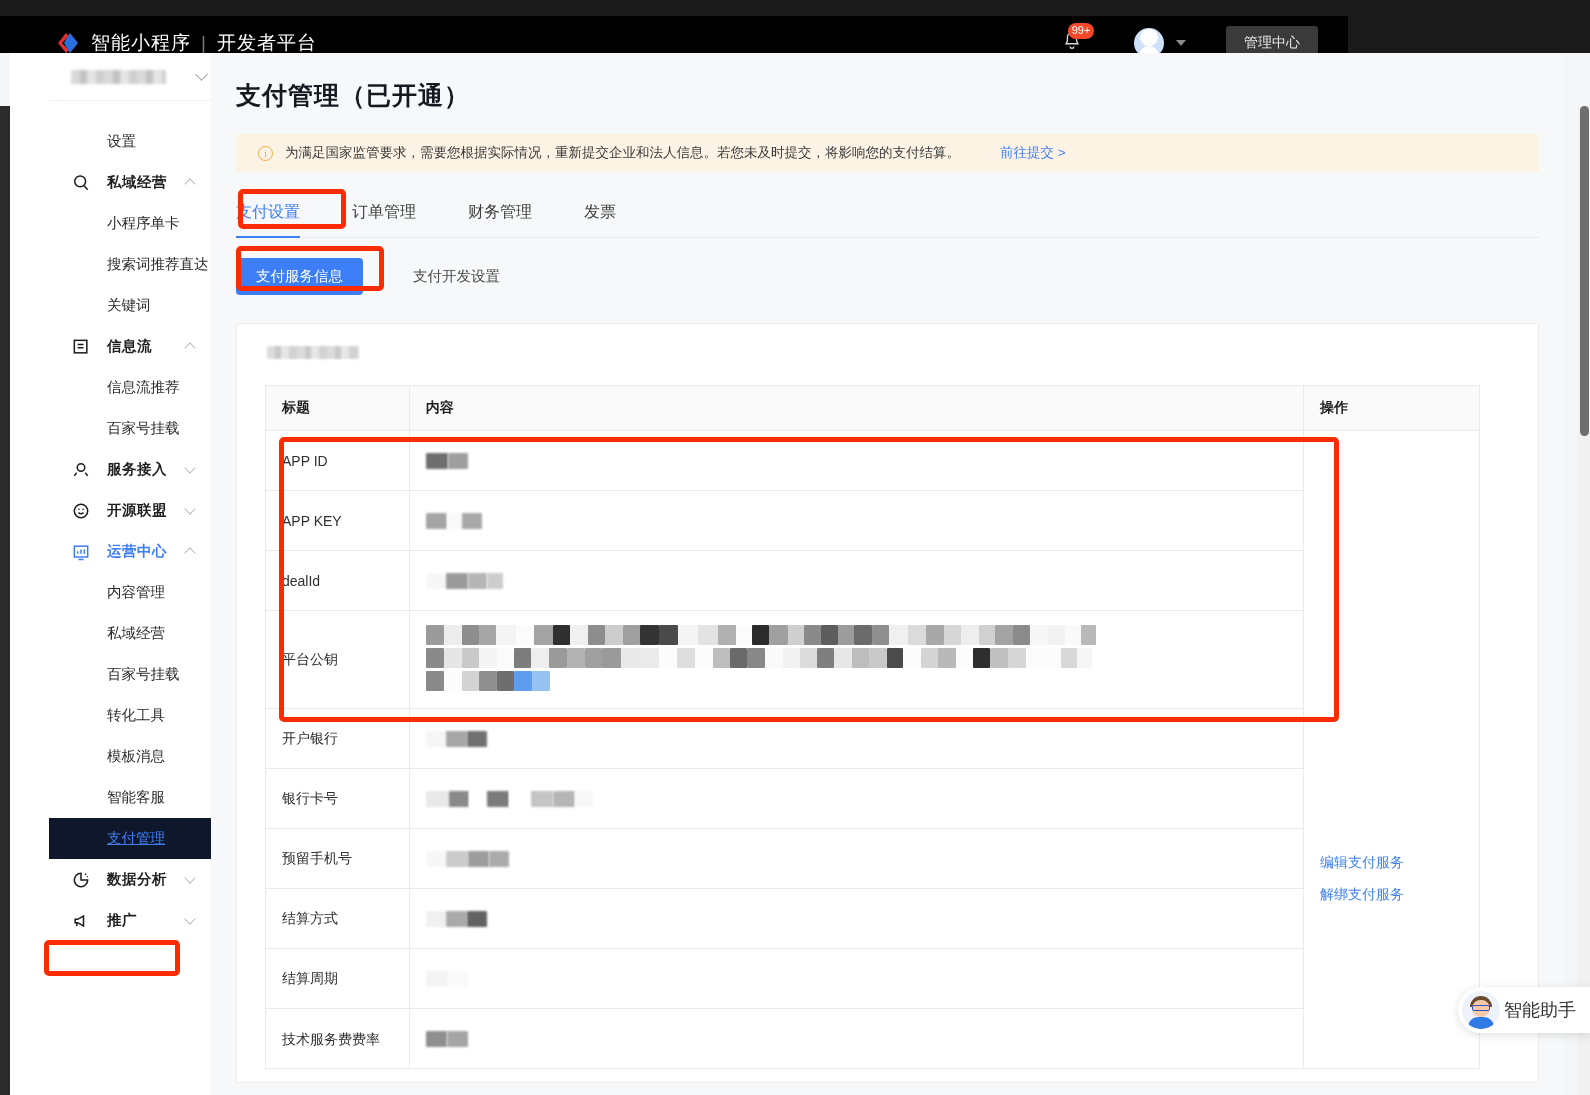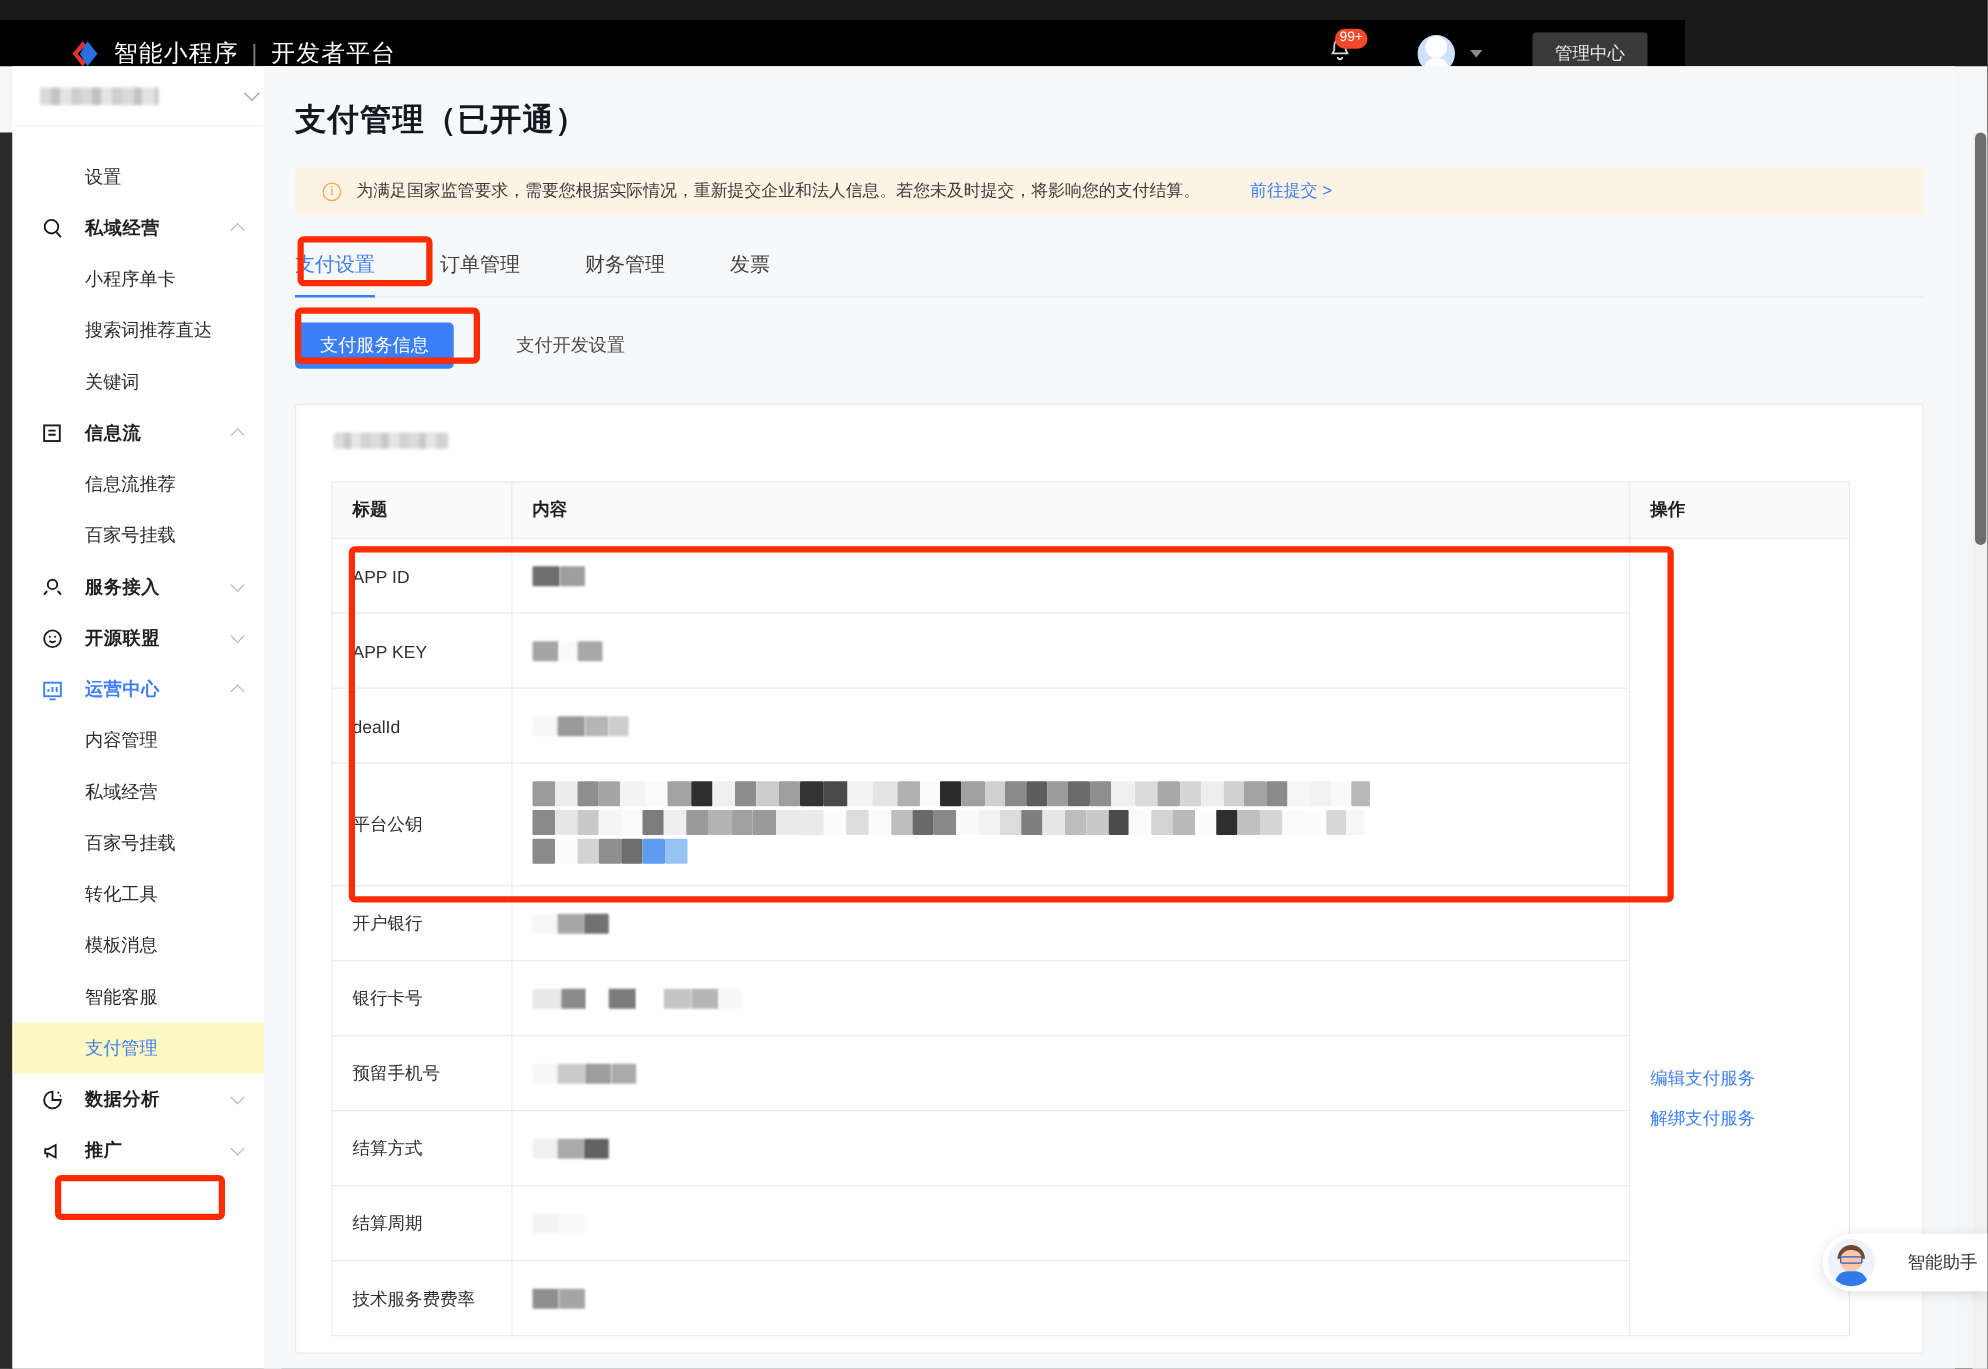--- a/index.html
+++ b/index.html
@@ -56,21 +56,21 @@
     margin-left: 40px; margin-right: 30px;
     background:#3a3a3a; color:#e8e8e8; font-size:14px;
     padding: 8px 18px; border-radius:3px; border:none; cursor:pointer;
     white-space: nowrap;
   }
 
   
   .page { position:absolute; left:0; top:53px; width:1590px; height:1042px; background:#f5f6f7; }
   .sidebar {
     position:absolute; left:10px; top:0; width:215px; height:1042px;
-    background:#fff; border-right:1px solid #eceff2; overflow:hidden;
+    background:#fff; border-right:1px solid #eceff2; overflow:hidden;padding-left:39px;
   }
   .acct {
     height:48px; display:flex; align-items:center; justify-content:space-between;
     padding: 0 18px 0 22px; border-bottom:1px solid #eef1f4;
   }
   .acct-blur { width:95px; height:14px;
     background: repeating-linear-gradient(90deg,#d9d9d9 0 9px,#c2c2c2 9px 16px,#e4e4e4 16px 25px,#cfcfcf 25px 33px);
     filter: blur(1.4px); }
   .chev { width:9px; height:9px; border-right:1.6px solid #9aa0a6; border-bottom:1.6px solid #9aa0a6; transform: rotate(45deg); margin-top:-4px;}
 
@@ -81,21 +81,21 @@
   }
   .nav-item .ico { width:26px; height:22px; display:flex; align-items:center; justify-content:flex-start; margin-right:10px; }
   .nav-item .lbl { flex:1; font-weight:600; letter-spacing:.5px; }
   .nav-item .arrow { width:8px;height:8px;border-right:1.5px solid #b6bcc2;border-bottom:1.5px solid #b6bcc2;
     transform: rotate(45deg); margin-right:30px; margin-top:-4px;}
   .nav-item .arrow.up { transform: rotate(-135deg); margin-top:3px; }
   .nav-sub {
     display:flex; align-items:center; height:41px; padding-left:58px; cursor:pointer;
     font-size:14.5px; color:#2b2b2b;
   }
-  .nav-sub.active { background:#fef9c3; color:#3c7ef5; }
+  .nav-sub.active { background:#0f172a; color:#3c7ef5;text-decoration:underline; }
   .nav-item.active .lbl { color:#3c7ef5; }
   .nav-top-cut { height:20px; overflow:hidden; padding-left:58px; font-size:14.5px; color:#2b2b2b; position:relative;}
 
   
   .main {
     position:absolute; left:211px; top:0; width:1353px; height:1042px;
     overflow:hidden; background:#f7f8f9;
   }
   .page-title { font-size:25px; font-weight:700; color:#14191f; margin:26px 0 0 25px; letter-spacing:1px; }
   .banner {
@@ -159,21 +159,21 @@
     background:#fff; border-radius:24px 0 0 24px; box-shadow:0 2px 10px rgba(0,0,0,.13);
     display:flex; align-items:center; padding-left:4px;
   }
   .assistant .face {
     width:38px;height:38px;border-radius:50%;background:#eef2fb;position:relative;overflow:hidden;flex:none;
   }
   .assistant .face .hair{position:absolute;left:8px;top:5px;width:22px;height:11px;background:#6b4a2f;border-radius:11px 11px 0 0;}
   .assistant .face .head{position:absolute;left:10px;top:9px;width:18px;height:17px;background:#f7c9a8;border-radius:9px;}
   .assistant .face .glass{position:absolute;left:10px;top:14px;width:18px;height:6px;border:1.4px solid #3355c4;border-radius:2px;}
   .assistant .face .body{position:absolute;left:6px;top:26px;width:26px;height:14px;background:#2f7ae5;border-radius:10px 10px 0 0;}
-  .assistant .alabel { font-size:14px; color:#333; margin-left:26px; white-space:nowrap; }
+  .assistant .alabel { font-size:18px; color:#333; margin-left:4px; white-space:nowrap; }
 
   
   .scrollbar {
     position:absolute; right:0; top:53px; width:12px; height:1042px; background:#f1f1f1;
   }
   .scrollthumb { position:absolute; right:1px; top:0px; width:9px; height:330px; background:#6e6e6e; border-radius:5px; }
   .outer-dark-left { position:absolute; left:0; top:53px; width:10px; height:1042px; background:#2b2b2b; }
 </style>
 </head>
 <body>

